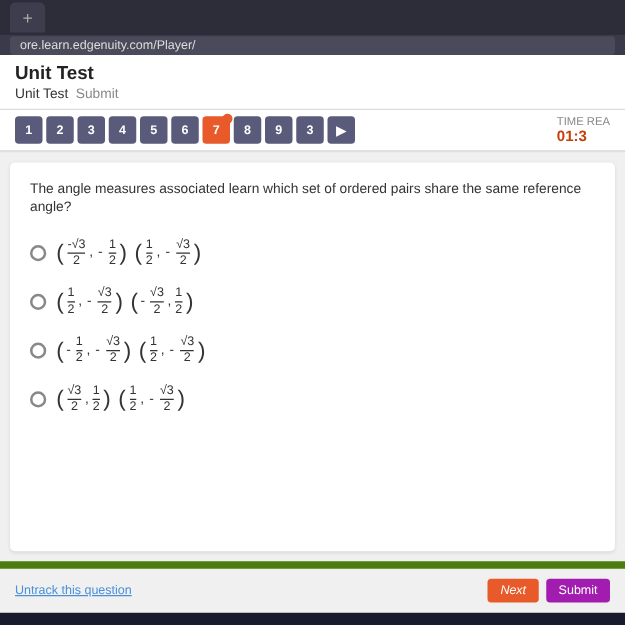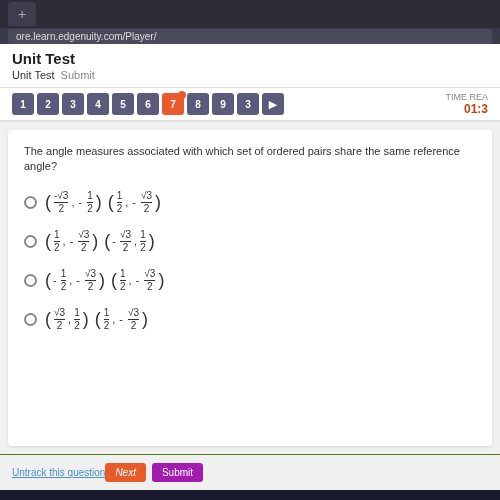--- a/index.html
+++ b/index.html
@@ -182,23 +182,24 @@
       margin: 0 1px;
     }
     .frac .num { border-bottom: 1px solid #333; padding-bottom: 1px; font-size: 10px; }
     .frac .den { padding-top: 1px; font-size: 10px; }
     .paren { font-size: 18px; color: #333; line-height: 1; }
 
     
     .footer-bar {
       display: flex;
       align-items: center;
+      justify-content: space-between;
       padding: 8px 12px;
       background: #f0f0f0;
-      border-top: 1px solid #4d7c0f;
+      border-top: 6px solid #4d7c0f;
     }
     .untrack-link {
       font-size: 10px;
       color: #4a90d9;
       text-decoration: underline;
       cursor: pointer;
     }
     .footer-btns {
       display: flex;
       gap: 6px;
@@ -264,28 +265,28 @@
       <div class="nav-btn">6</div>
       <div class="nav-btn active" style="background:#e85a2a; position:relative;">
         7
         <div style="position:absolute;top:-2px;right:-2px;width:8px;height:8px;background:#e85a2a;border-radius:50%;"></div>
       </div>
       <div class="nav-btn">8</div>
       <div class="nav-btn">9</div>
       <div class="nav-btn">3</div>
       <div class="nav-arrow">▶</div>
     </div>
-    <div style="text-align:right;">
+    <div style="">
       <div class="time-label">TIME REA</div>
       <div class="time-display">01:3</div>
     </div>
   </div>
 
   <div class="question-area">
-    <div class="question-text">The angle measures associated with which set of ordered pairs share the same reference angle?</div>
+    <div class="question-text">The angle measures associated learn which set of ordered pairs share the same reference angle?</div>
 
     <div class="answer-choice">
       <div class="radio-circle"></div>
       <div class="math-expr">
         <span class="paren">(</span>
         <span class="frac">
             <span class="num">-√3</span>
             <span class="den">2</span>
           </span>
         <span style="font-size:11px;">,</span>

